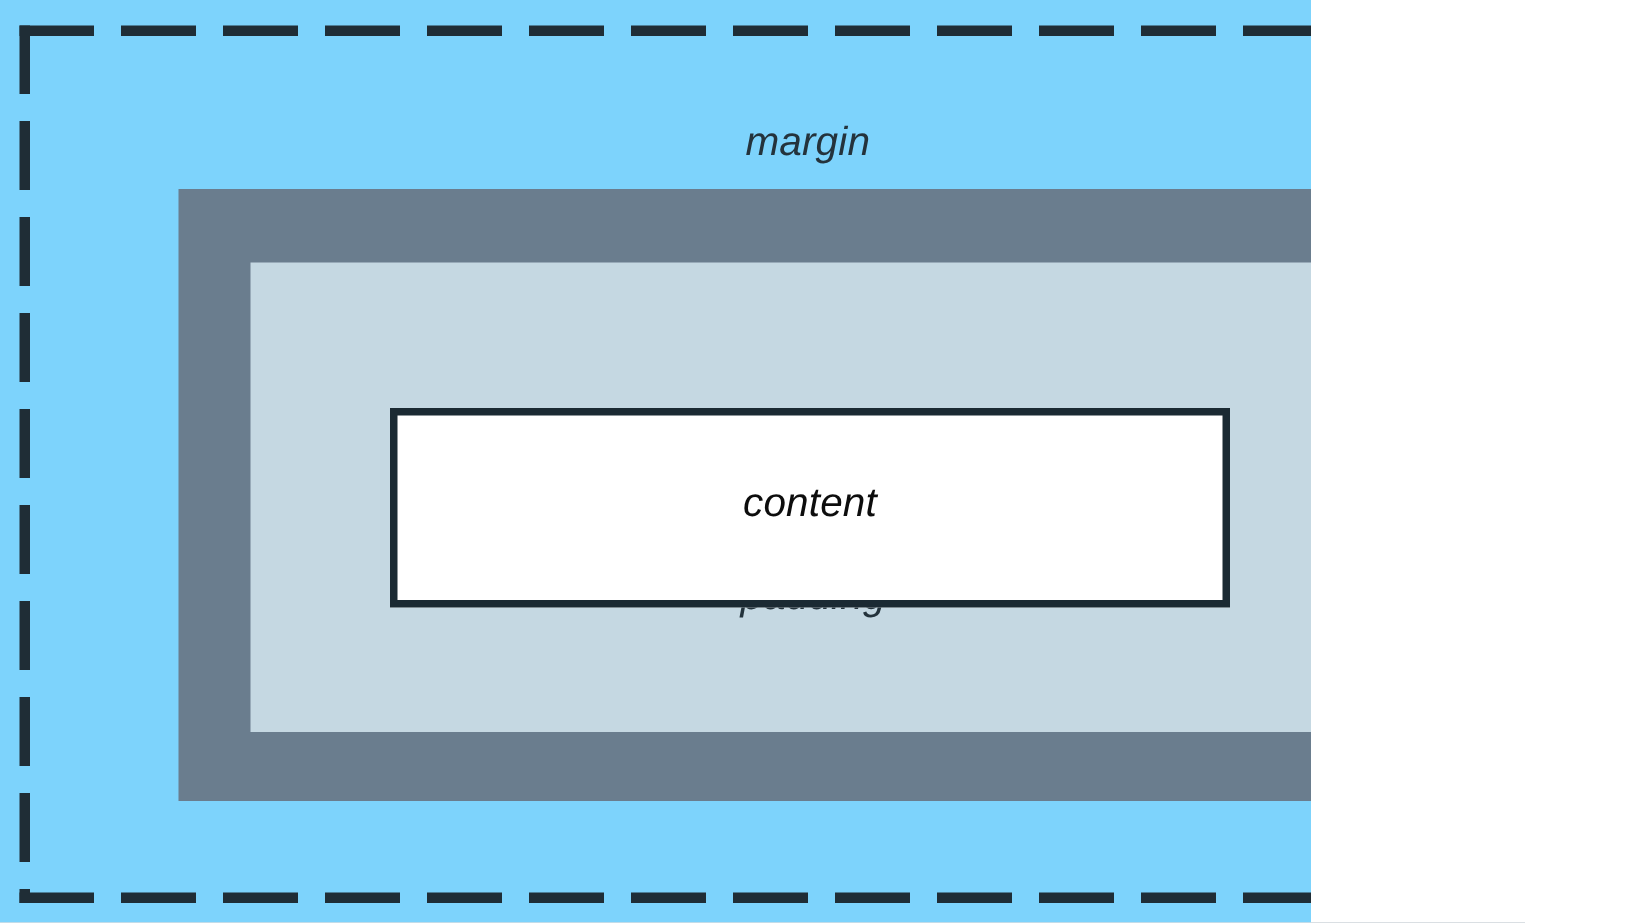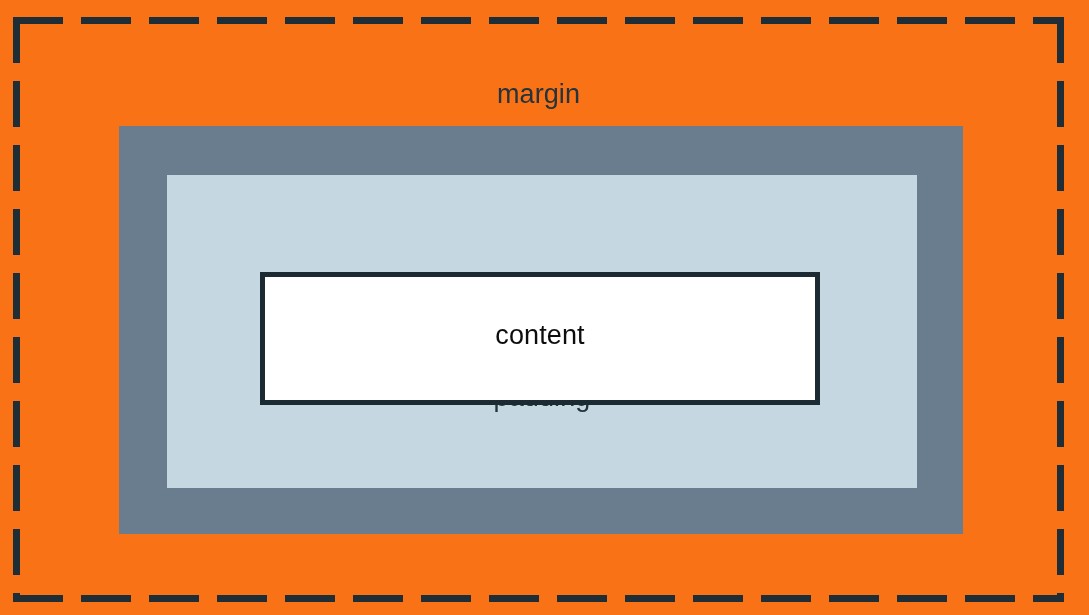--- a/index.html
+++ b/index.html
@@ -6,24 +6,25 @@
   html, body {
     margin: 0;
     padding: 0;
     background: #ffffff;
   }
   body {
     font-family: "Liberation Sans", "DejaVu Sans", sans-serif;
   }
   #canvas {
     position: relative;
-    width: 1089px;
+    width: 874px;
     height: 615px;
-    background: #f97316;
+    background: #7dd3fc;
     overflow: hidden;
+    font-style: italic;
   }
 
   
   .margin-box {
     position: absolute;
     left: 13px;
     top: 17px;
     width: 1051px;
     height: 585px;
     box-sizing: border-box;

